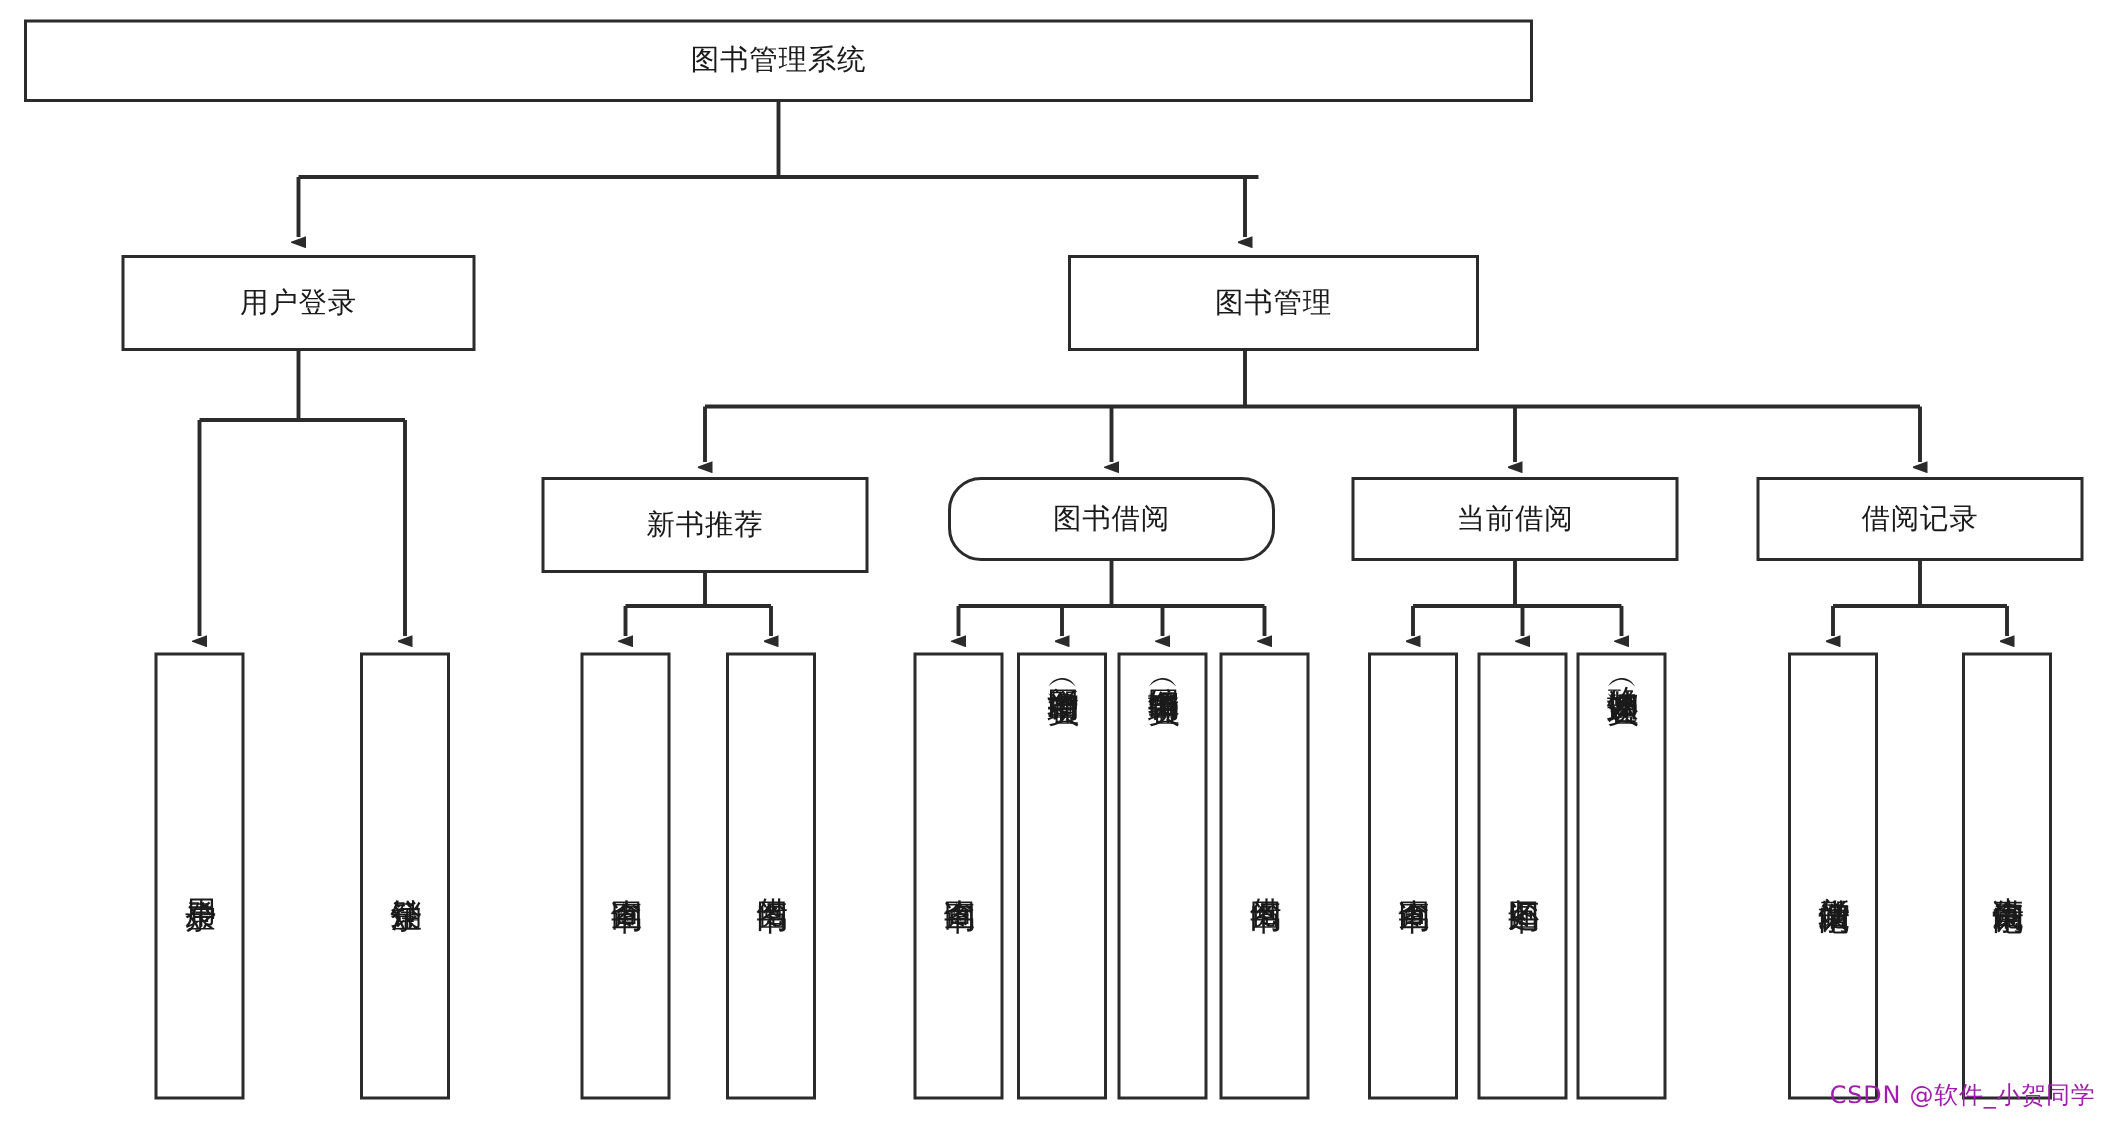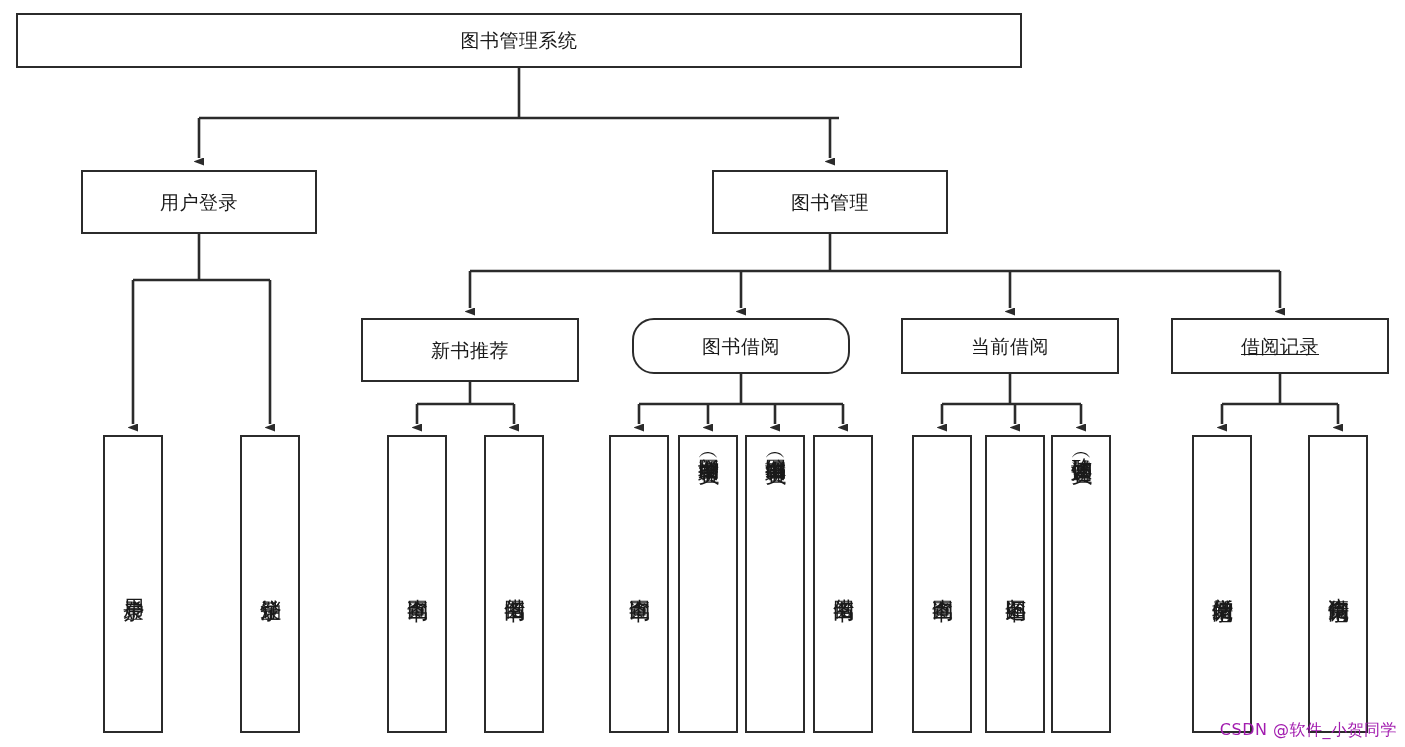--- a/index.html
+++ b/index.html
@@ -125,34 +125,34 @@
     </g>
   </svg>
 
   <div class="node horiz" id="node-root" style="left: 16px; top: 13px; width: 1006px; height: 55px;">
     <span class="node-label">图书管理系统</span>
   </div>
 
   <div class="node horiz" id="node-l2-0" style="left: 81px; top: 170px; width: 236px; height: 64px;">
     <span class="node-label">用户登录</span>
   </div>
-  <div class="node horiz" id="node-l2-1" style="left: 712px; top: 170px; width: 236px; height: 64px;">
+  <div class="node horiz" id="node-l2-1" style="left: 712px; top: 170px; width: 274px; height: 64px;">
     <span class="node-label">图书管理</span>
   </div>
 
   <div class="node horiz" id="node-l3-0" style="left: 361px; top: 318px; width: 218px; height: 64px; align-items: center;">
     <span class="node-label">新书推荐</span>
   </div>
   <div class="node horiz" id="node-l3-1" style="left: 632px; top: 318px; width: 218px; height: 56px; border-radius: 22px;">
     <span class="node-label">图书借阅</span>
   </div>
   <div class="node horiz" id="node-l3-2" style="left: 901px; top: 318px; width: 218px; height: 56px; text-align: right;">
     <span class="node-label">当前借阅</span>
   </div>
-  <div class="node horiz" id="node-l3-3" style="left: 1171px; top: 318px; width: 218px; height: 56px; text-decoration: underline;">
+  <div class="node horiz" id="node-l3-3" style="left: 1171px; top: 318px; width: 218px; height: 56px;">
     <span class="node-label">借阅记录</span>
   </div>
 
   <div class="node vert mid" id="node-leaf-0" style="left: 103px; top: 435px; width: 60px; height: 298px;">
     <span class="node-label">用户登录</span>
   </div>
   <div class="node vert mid" id="node-leaf-1" style="left: 240px; top: 435px; width: 60px; height: 298px;">
     <span class="node-label">注销登录</span>
   </div>
   <div class="node vert mid" id="node-leaf-2" style="left: 387px; top: 435px; width: 60px; height: 298px;">

